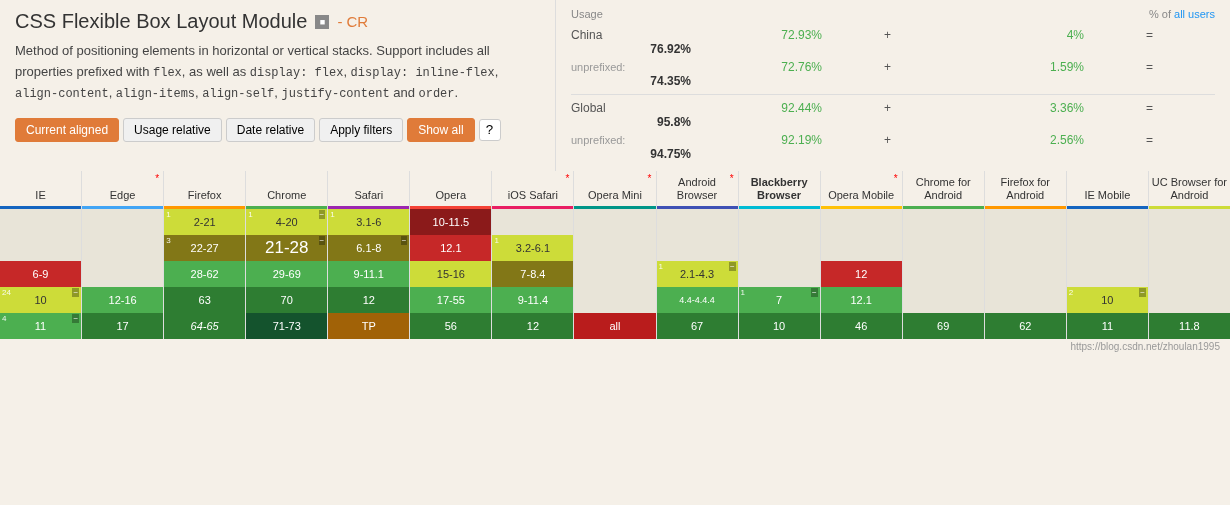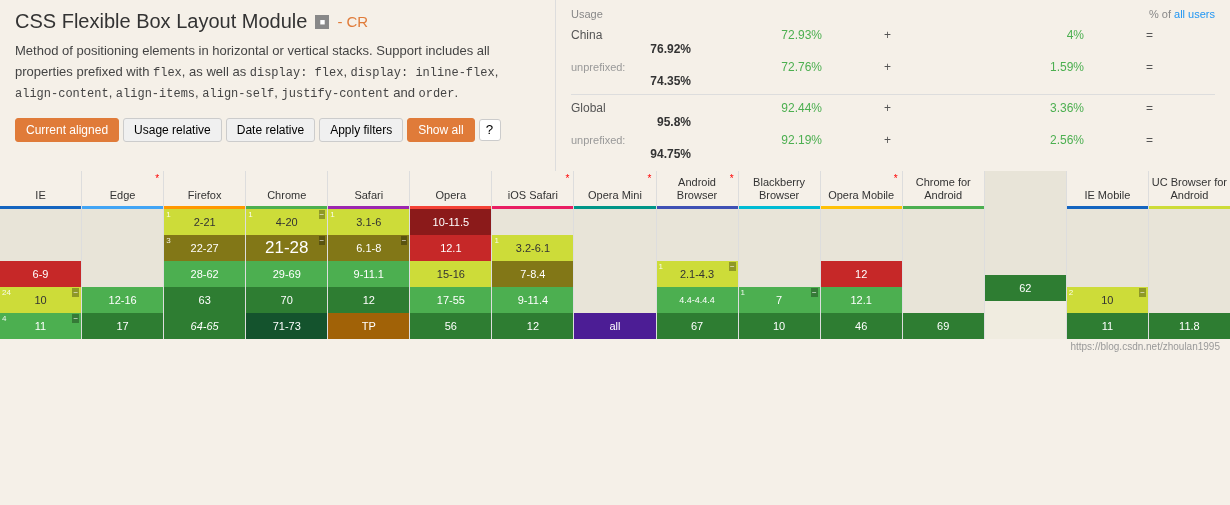--- a/index.html
+++ b/index.html
@@ -439,21 +439,21 @@
           </div>
           <div class="browser-cells">
             <div class="cell" style="background: rgb(232, 228, 216); min-height: 26px;"></div>
             <div class="cell" style="background: rgb(232, 228, 216); min-height: 26px;"></div>
             <div class="cell" style="background: rgb(232, 228, 216); color: rgb(187, 187, 187);">
               <span style="font-size: 11px;"></span>
             </div>
             <div class="cell" style="background: rgb(232, 228, 216); color: rgb(187, 187, 187);">
               <span style="font-size: 11px;"></span>
             </div>
-            <div class="cell" style="background: #4c1d95; color: white;">
+            <div class="cell" style="background: #b91c1c; color: white;">
               <span style="font-size: 11px;">all</span>
             </div>
           </div>
         </div>
         <div class="browser-col">
           <div class="browser-header" style="border-bottom-color: rgb(63, 81, 181);">
             <span class="asterisk">*</span>
             <span style="font-size: 11px; text-align: center; line-height: 1.2;">Android Browser</span>
           </div>
           <div class="browser-cells">
@@ -468,21 +468,21 @@
             </div>
             <div class="cell" style="background: rgb(76, 175, 80); color: white;">
               <span style="font-size: 9px;">4.4-4.4.4</span>
             </div>
             <div class="cell" style="background: rgb(46, 125, 50); color: white;">
               <span style="font-size: 11px;">67</span>
             </div>
           </div>
         </div>
         <div class="browser-col">
-          <div class="browser-header" style="border-bottom-color: rgb(0, 188, 212);">
+          <div class="browser-header" style="border-bottom-color: rgb(0, 188, 212); font-weight: bold;">
             <span style="font-size: 11px; text-align: center; line-height: 1.2;">Blackberry Browser</span>
           </div>
           <div class="browser-cells">
             <div class="cell" style="background: rgb(232, 228, 216); min-height: 26px;"></div>
             <div class="cell" style="background: rgb(232, 228, 216); color: rgb(187, 187, 187);">
               <span style="font-size: 11px;"></span>
             </div>
             <div class="cell" style="background: rgb(232, 228, 216); color: rgb(187, 187, 187);">
               <span style="font-size: 11px;"></span>
             </div>
@@ -531,20 +531,23 @@
             </div>
             <div class="cell" style="background: rgb(232, 228, 216); color: rgb(187, 187, 187);">
               <span style="font-size: 11px;"></span>
             </div>
             <div class="cell" style="background: rgb(46, 125, 50); color: white;">
               <span style="font-size: 11px;">69</span>
             </div>
           </div>
         </div>
         <div class="browser-col">
+          <div class="browser-header" style="border-bottom-color: rgb(255, 152, 0);">
+            <span style="font-size: 11px; text-align: center; line-height: 1.2;">Firefox for Android</span>
+          </div>
           <div class="browser-cells">
             <div class="cell" style="background: rgb(232, 228, 216); min-height: 26px;"></div>
             <div class="cell" style="background: rgb(232, 228, 216); color: rgb(187, 187, 187);">
               <span style="font-size: 11px;"></span>
             </div>
             <div class="cell" style="background: rgb(232, 228, 216); color: rgb(187, 187, 187);">
               <span style="font-size: 11px;"></span>
             </div>
             <div class="cell" style="background: rgb(232, 228, 216); color: rgb(187, 187, 187);">
               <span style="font-size: 11px;"></span>

